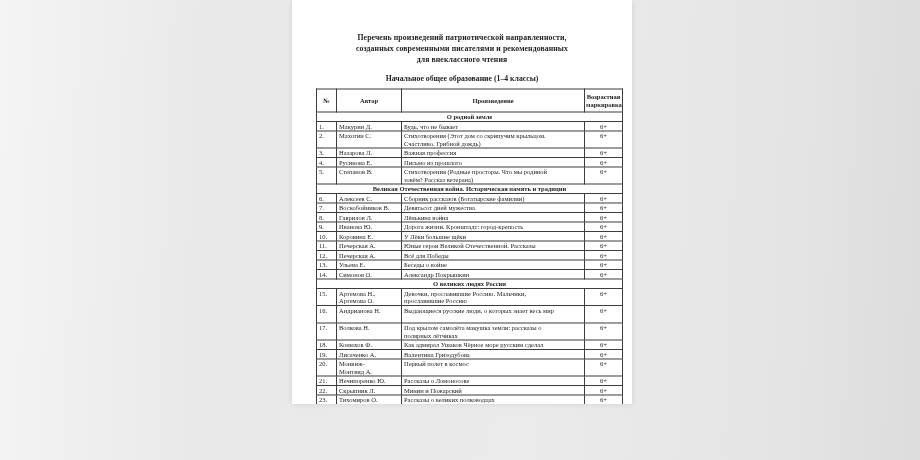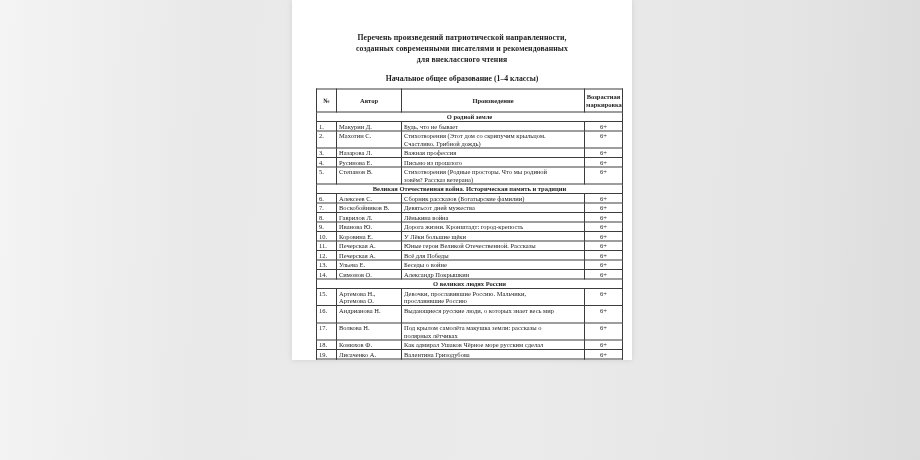--- a/index.html
+++ b/index.html
@@ -4,21 +4,21 @@
 <style>
   html, body { margin: 0; padding: 0; }
   body {
     width: 920px; height: 460px; overflow: hidden; position: relative;
     background: linear-gradient(92deg, #f4f4f4 0%, #e9e9e9 22%, #ebebeb 58%, #e4e4e4 86%, #dcdcdc 100%);
     font-family: "Liberation Serif", "DejaVu Serif", serif;
     color: #1e1e1e;
   }
   .page {
     position: absolute; left: 292px; top: 0;
-    width: 340px; height: 360px;
+    width: 340px; height: 404px;
     background: #ffffff;
     box-shadow: 0 0 6px rgba(0,0,0,0.10);
     overflow: hidden;
   }
   
   .scaled {
     width: 680px; height: 920px;
     transform: scale(0.5); transform-origin: 0 0;
   }
   .doc-title {

